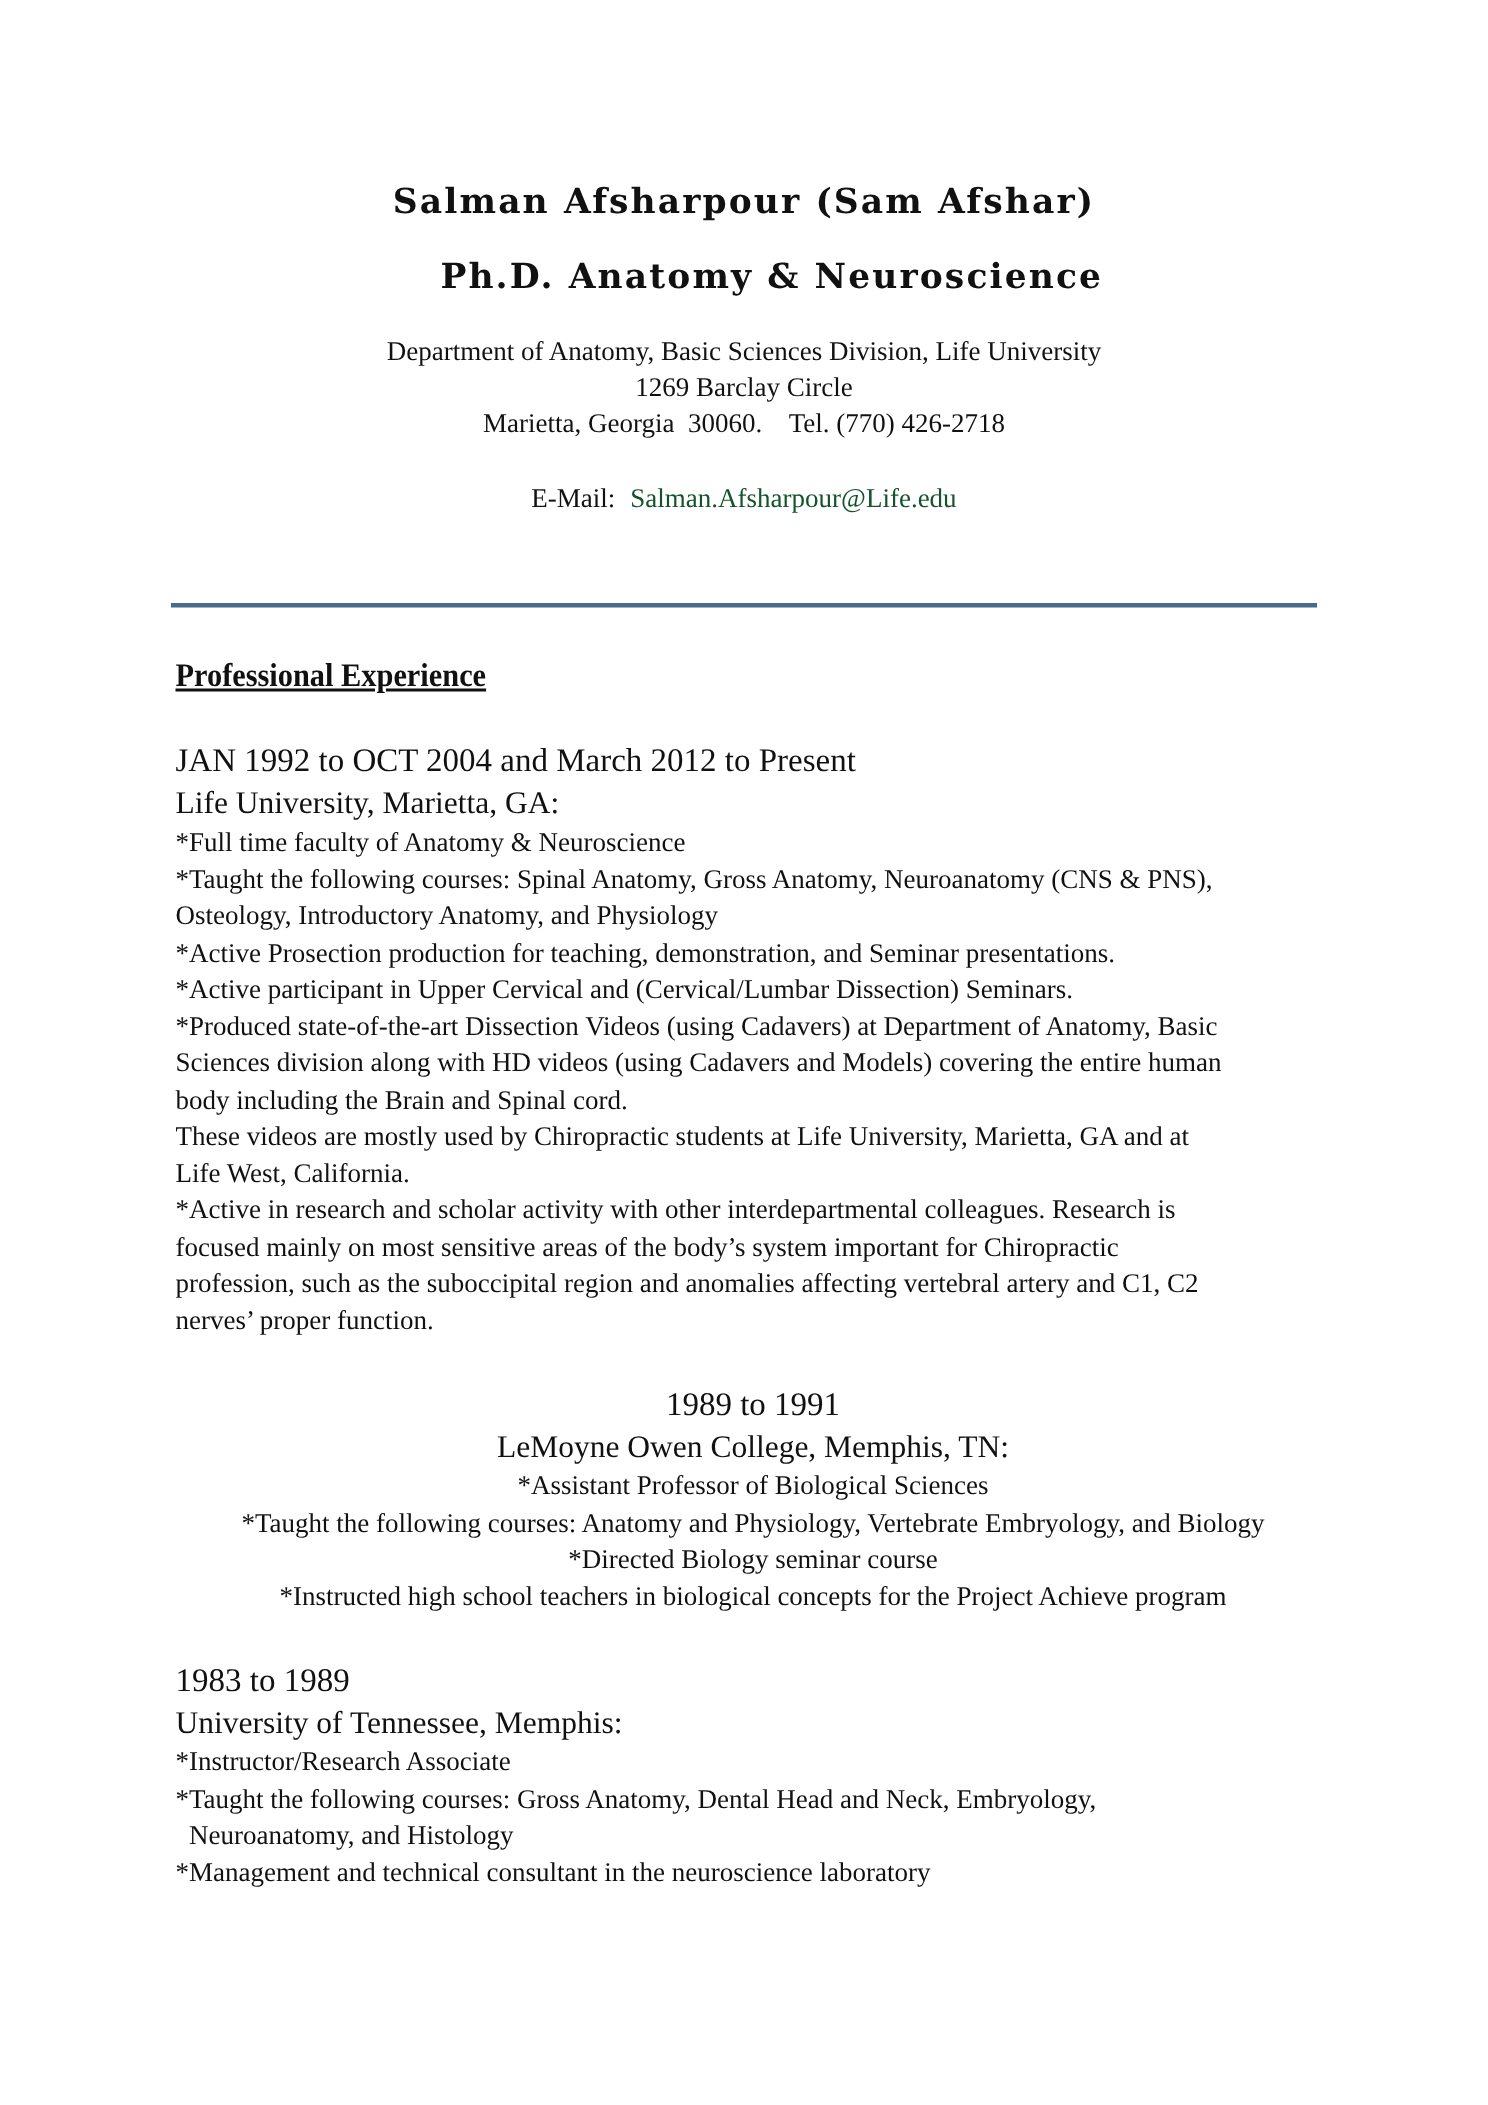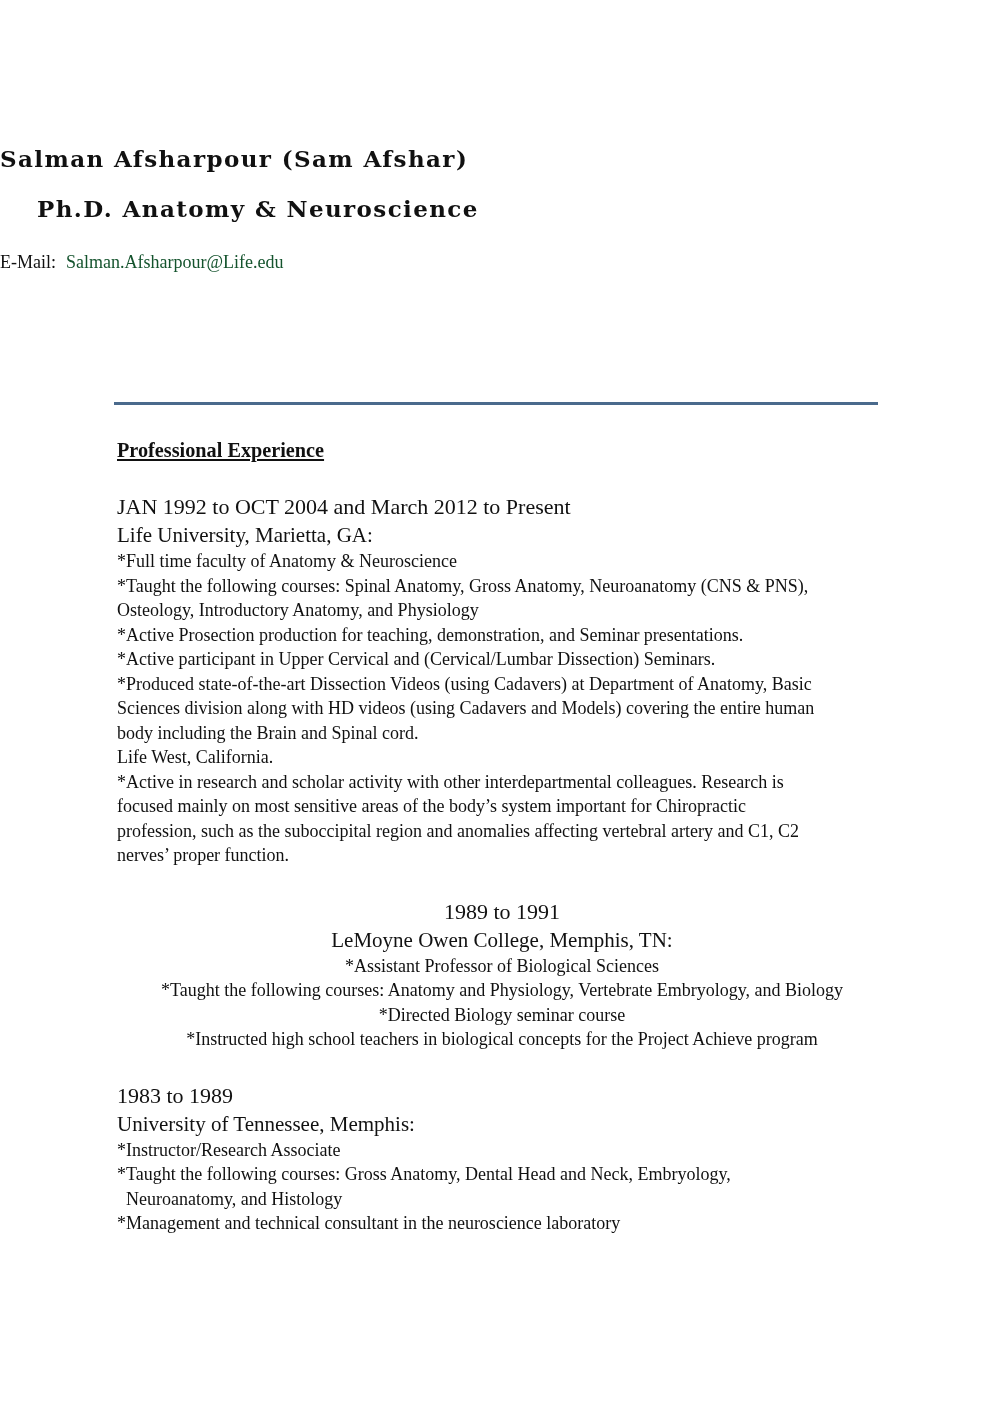--- a/index.html
+++ b/index.html
@@ -1,21 +1,21 @@
 <!DOCTYPE html>
 <html><head>
 <meta charset="utf-8">
 <style>
   html, body { margin: 0; padding: 0; background: #ffffff; }
   body {
     width: 992px; height: 1403px; position: relative; overflow: hidden;
     font-family: "Liberation Serif", serif; color: #111111;
   }
   .page { position: absolute; left: 0; top: 0; width: 992px; height: 1403px; }
-  .header { position: absolute; left: 0; top: 144px; width: 992px; text-align: left; }
+  .header { position: absolute; left: 0; top: 120px; width: 992px; text-align: center; }
   .name {
     font-family: "DejaVu Serif", serif; font-weight: bold; font-size: 23px;
     letter-spacing: 1.4px; line-height: 30px; margin: 0; height: 30px;
   }
   .degree {
     font-family: "DejaVu Serif", serif; font-weight: bold; font-size: 23px;
     letter-spacing: 1.4px; line-height: 30px; margin: 20px 0 0 0; height: 30px; padding-left: 37px;
   }
   .addr { font-size: 18px; line-height: 24px; margin: 0; }
   .addr-block { margin-top: 22px; }
@@ -40,20 +40,25 @@
   .indent { padding-left: 9px; }
 </style>
 </head>
 <body>
 
 <div class="page">
 
   <div class="header">
     <h1 class="name">Salman Afsharpour (Sam Afshar)</h1>
     <h2 class="degree">Ph.D. Anatomy &amp; Neuroscience</h2>
+    <div class="addr-block">
+      <p class="addr">Department of Anatomy, Basic Sciences Division, Life University</p>
+      <p class="addr">1269 Barclay Circle</p>
+      <p class="addr" style="white-space: pre;">Marietta, Georgia  30060.    Tel. (770) 426-2718</p>
+    </div>
     <div class="email-line">
       <span>E-Mail:</span><a class="email-link">Salman.Afsharpour@Life.edu</a>
     </div>
   </div>
 
   <div class="divider"></div>
 
   <div class="content">
     <h3 class="section-title">Professional Experience</h3>
 
@@ -61,20 +66,21 @@
       <div class="job-period">JAN 1992 to OCT 2004 and March 2012 to Present</div>
       <div class="job-org">Life University, Marietta, GA:</div>
       <div class="job-line">*Full time faculty of Anatomy &amp; Neuroscience</div>
       <div class="job-line">*Taught the following courses:  Spinal Anatomy, Gross Anatomy, Neuroanatomy (CNS &amp; PNS),</div>
       <div class="job-line">Osteology, Introductory Anatomy, and Physiology</div>
       <div class="job-line">*Active Prosection production for teaching, demonstration, and Seminar presentations.</div>
       <div class="job-line">*Active participant in Upper Cervical and (Cervical/Lumbar Dissection) Seminars.</div>
       <div class="job-line">*Produced state-of-the-art Dissection Videos (using Cadavers) at Department of Anatomy, Basic</div>
       <div class="job-line">Sciences division along with HD videos (using Cadavers and Models) covering the entire human</div>
       <div class="job-line">body including the Brain and Spinal cord.</div>
+      <div class="job-line">These videos are mostly used by Chiropractic students at Life University, Marietta, GA and at</div>
       <div class="job-line">Life West, California.</div>
       <div class="job-line">*Active in research and scholar activity with other interdepartmental colleagues. Research is</div>
       <div class="job-line">focused mainly on most sensitive areas of the body’s system important for Chiropractic</div>
       <div class="job-line">profession, such as the suboccipital region and anomalies affecting vertebral artery and C1, C2</div>
       <div class="job-line">nerves’ proper function.</div>
     </div>
 
     <div class="job job2">
       <div class="job-period">1989 to 1991</div>
       <div class="job-org">LeMoyne Owen College, Memphis, TN:</div>

